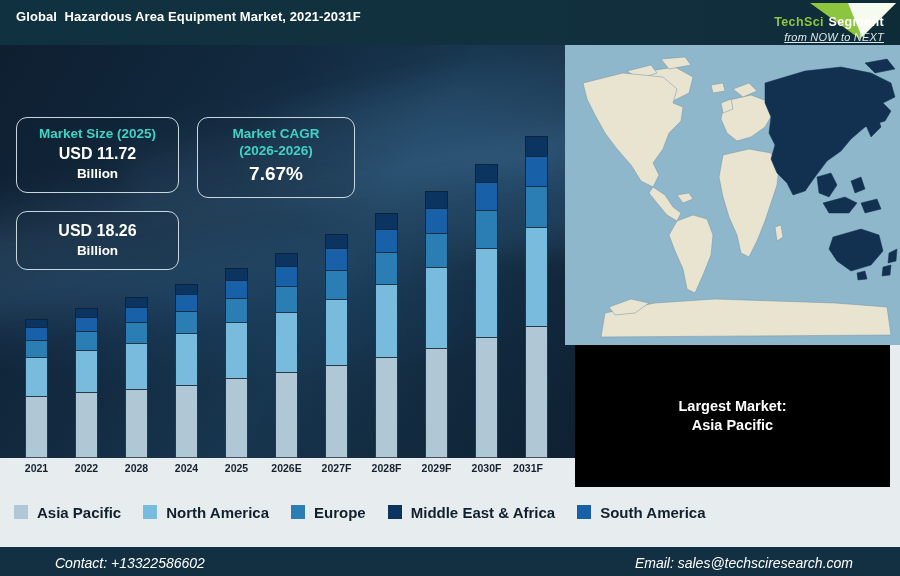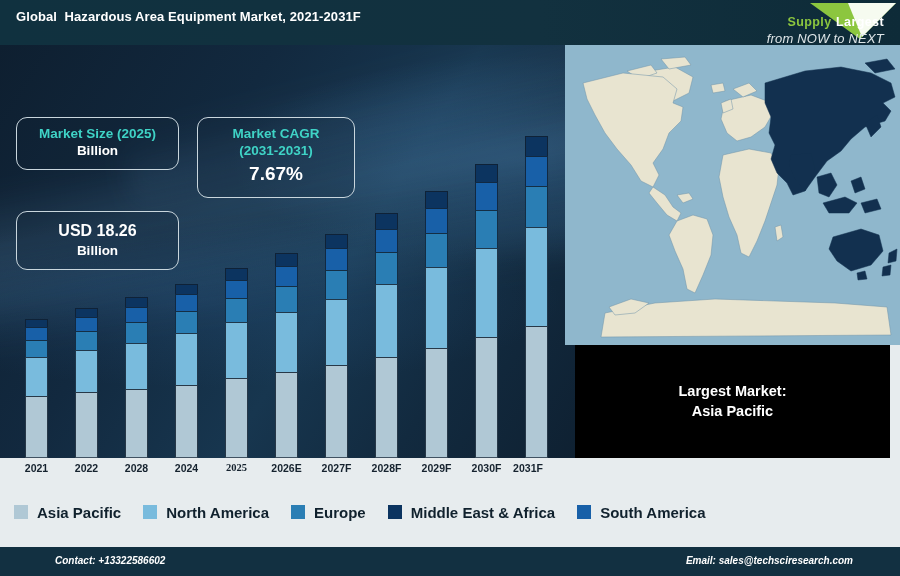--- a/index.html
+++ b/index.html
@@ -22,21 +22,21 @@
     font-size:13px; font-weight:bold; color:#ffffff;
     letter-spacing:.1px; white-space:pre;
   }
   .logo-box { position:absolute; right:0; top:0; width:190px; height:45px; overflow:hidden; }
   .logo-arrow {
     position:absolute; right:2px; top:1px; width:96px; height:42px;
   }
   .logo-text { position:absolute; right:16px; top:12px; text-align:right; white-space:nowrap; }
   .logo-tech { font-size:12.5px; font-weight:bold; color:#8cc63f; letter-spacing:.4px; font-stretch:condensed;}
   .logo-res  { font-size:12.5px; font-weight:bold; color:#ffffff; letter-spacing:.4px; }
-  .logo-tag  { display:block; font-size:13px; font-style:italic; color:#dfe6e8; margin-top:1px; letter-spacing:.2px;}
+  .logo-tag  { display:block; font-size:11px; font-style:italic; color:#dfe6e8; margin-top:1px; letter-spacing:.2px;text-decoration:underline;}
 
   
   .chart-panel {
     position:absolute; left:0; top:45px; width:672px; height:413px;
     background:#132539;
     background:
       radial-gradient(ellipse 420px 150px at 78% 28%, rgba(60,120,175,.30) 0%, rgba(60,120,175,0) 70%),
       radial-gradient(ellipse 500px 120px at 30% 62%, rgba(45,95,145,.26) 0%, rgba(45,95,145,0) 72%),
       linear-gradient(122deg,#0e1f30 0%,#12293f 30%,#17364f 52%,#122a3f 70%,#0d1c2b 100%);
     overflow:hidden;
@@ -88,21 +88,21 @@
 
   
   .map-panel {
     position:absolute; left:565px; top:45px; width:335px; height:300px;
     background:#8fb7cc; overflow:hidden;
   }
   .map-panel svg { display:block; width:335px; height:300px; }
 
   
   .info-box {
-    position:absolute; left:575px; top:345px; width:315px; height:113px;
+    position:absolute; left:575px; top:345px; width:315px; height:142px;
     background:#000000; color:#ffffff;
     display:flex; flex-direction:column; align-items:center; justify-content:center;
     text-align:center; line-height:1.33;
   }
   .info-line { font-size:14.5px; font-weight:bold; }
 
   
   .legend {
     position:absolute; left:0; top:490px; width:900px; height:44px;
     display:flex; align-items:center; padding-left:14px;
@@ -110,41 +110,41 @@
   .legend-item { display:flex; align-items:center; margin-right:22px; }
   .legend-swatch { width:14px; height:14px; margin-right:9px; flex:none; }
   .legend-text { font-size:15px; font-weight:bold; color:#10212d; white-space:nowrap; }
 
   
   .footer {
     position:absolute; left:0; top:547px; width:900px; height:29px;
     background:#123041;
   }
   .footer-left, .footer-right {
-    position:absolute; top:8px; font-size:10px; font-style:italic;
-    font-weight:bold; color:#ffffff;
+    position:absolute; top:8px; font-size:14px; font-style:italic;
+    font-weight:normal; color:#ffffff;
   }
   .footer-left { left:55px; }
   .footer-right { right:47px; }
 </style>
 </head>
 <body>
 
 <div id="root">
 
   <div class="header">
     <div class="header-title">Global  Hazardous Area Equipment Market, 2021-2031F</div>
     <div class="logo-box">
       <svg class="logo-arrow" viewBox="0 0 96 42">
         <polygon points="8,2 94,2 58,38" fill="#8cc63f"></polygon>
         <polygon points="46,2 94,2 60,36" fill="#ffffff" opacity="0.92"></polygon>
       </svg>
       <div class="logo-text">
-        <span class="logo-tech">Supply</span>
-        <span class="logo-res">Largest</span>
+        <span class="logo-tech">TechSci</span>
+        <span class="logo-res">Segment</span>
         <span class="logo-tag">from NOW to NEXT</span>
       </div>
     </div>
   </div>
 
   <div class="chart-panel">
     <div class="sweep1"></div>
     <div class="sweep2"></div>
     <div class="sweep3"></div>
 
@@ -223,41 +223,42 @@
           <div class="seg" style="height: 20.125px; background: rgb(12, 52, 96);"></div>
           <div class="seg" style="height: 30.1px; background: rgb(24, 96, 168);"></div>
           <div class="seg" style="height: 41.125px; background: rgb(42, 126, 180);"></div>
           <div class="seg" style="height: 98.875px; background: rgb(121, 187, 221);"></div>
           <div class="seg" style="height: 132.125px; background: rgb(176, 200, 213);"></div>
         </div>
       </div>
 
     <div class="card" id="card-size-2025">
       <div class="card-label">Market Size (2025)</div>
+      <div class="card-value">USD 11.72</div>
       <div class="card-unit">Billion</div>
     </div>
 
     <div class="card" id="card-cagr">
       <div class="card-label">Market CAGR</div>
-      <div class="card-label">(2031-2031)</div>
+      <div class="card-label">(2026-2026)</div>
       <div class="card-value">7.67%</div>
     </div>
 
     <div class="card" id="card-size-2031">
       <div class="card-value">USD 18.26</div>
       <div class="card-unit">Billion</div>
     </div>
   </div>
 
   <div class="axis-labels" id="axis-labels">
       <div class="axis-label" style="left: 13.5px;">2021</div>
       <div class="axis-label" style="left: 63.5px;">2022</div>
       <div class="axis-label" style="left: 113.5px;">2028</div>
       <div class="axis-label" style="left: 163.5px;">2024</div>
-      <div class="axis-label" style="left: 213.5px; font-family: Liberation Serif, serif;">2025</div>
+      <div class="axis-label" style="left: 213.5px;">2025</div>
       <div class="axis-label" style="left: 263.5px;">2026E</div>
       <div class="axis-label" style="left: 313.5px;">2027F</div>
       <div class="axis-label" style="left: 363.5px;">2028F</div>
       <div class="axis-label" style="left: 413.5px;">2029F</div>
       <div class="axis-label" style="left: 463.5px;">2030F</div>
       <div class="axis-label" style="left: 505px;">2031F</div>
     </div>
 
   <div class="map-panel">
     <svg viewBox="0 0 335 300" preserveAspectRatio="none">

